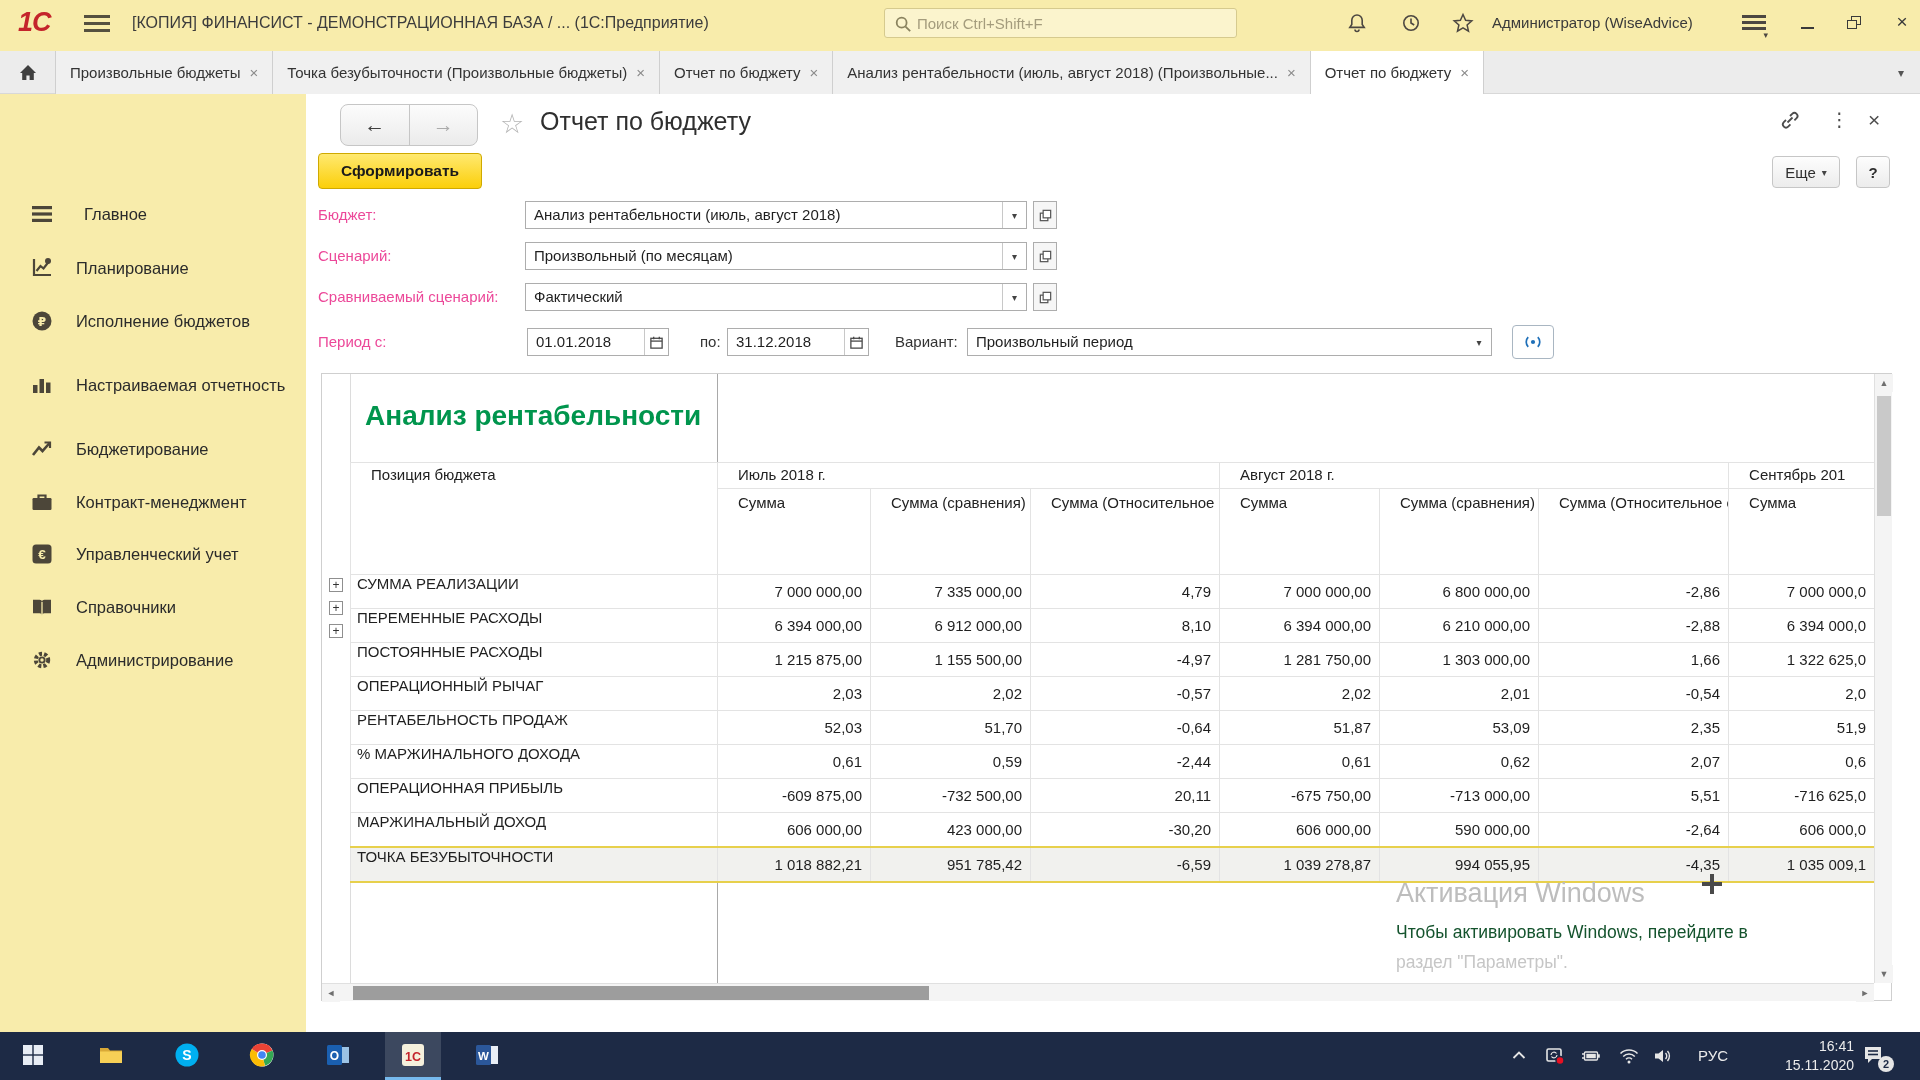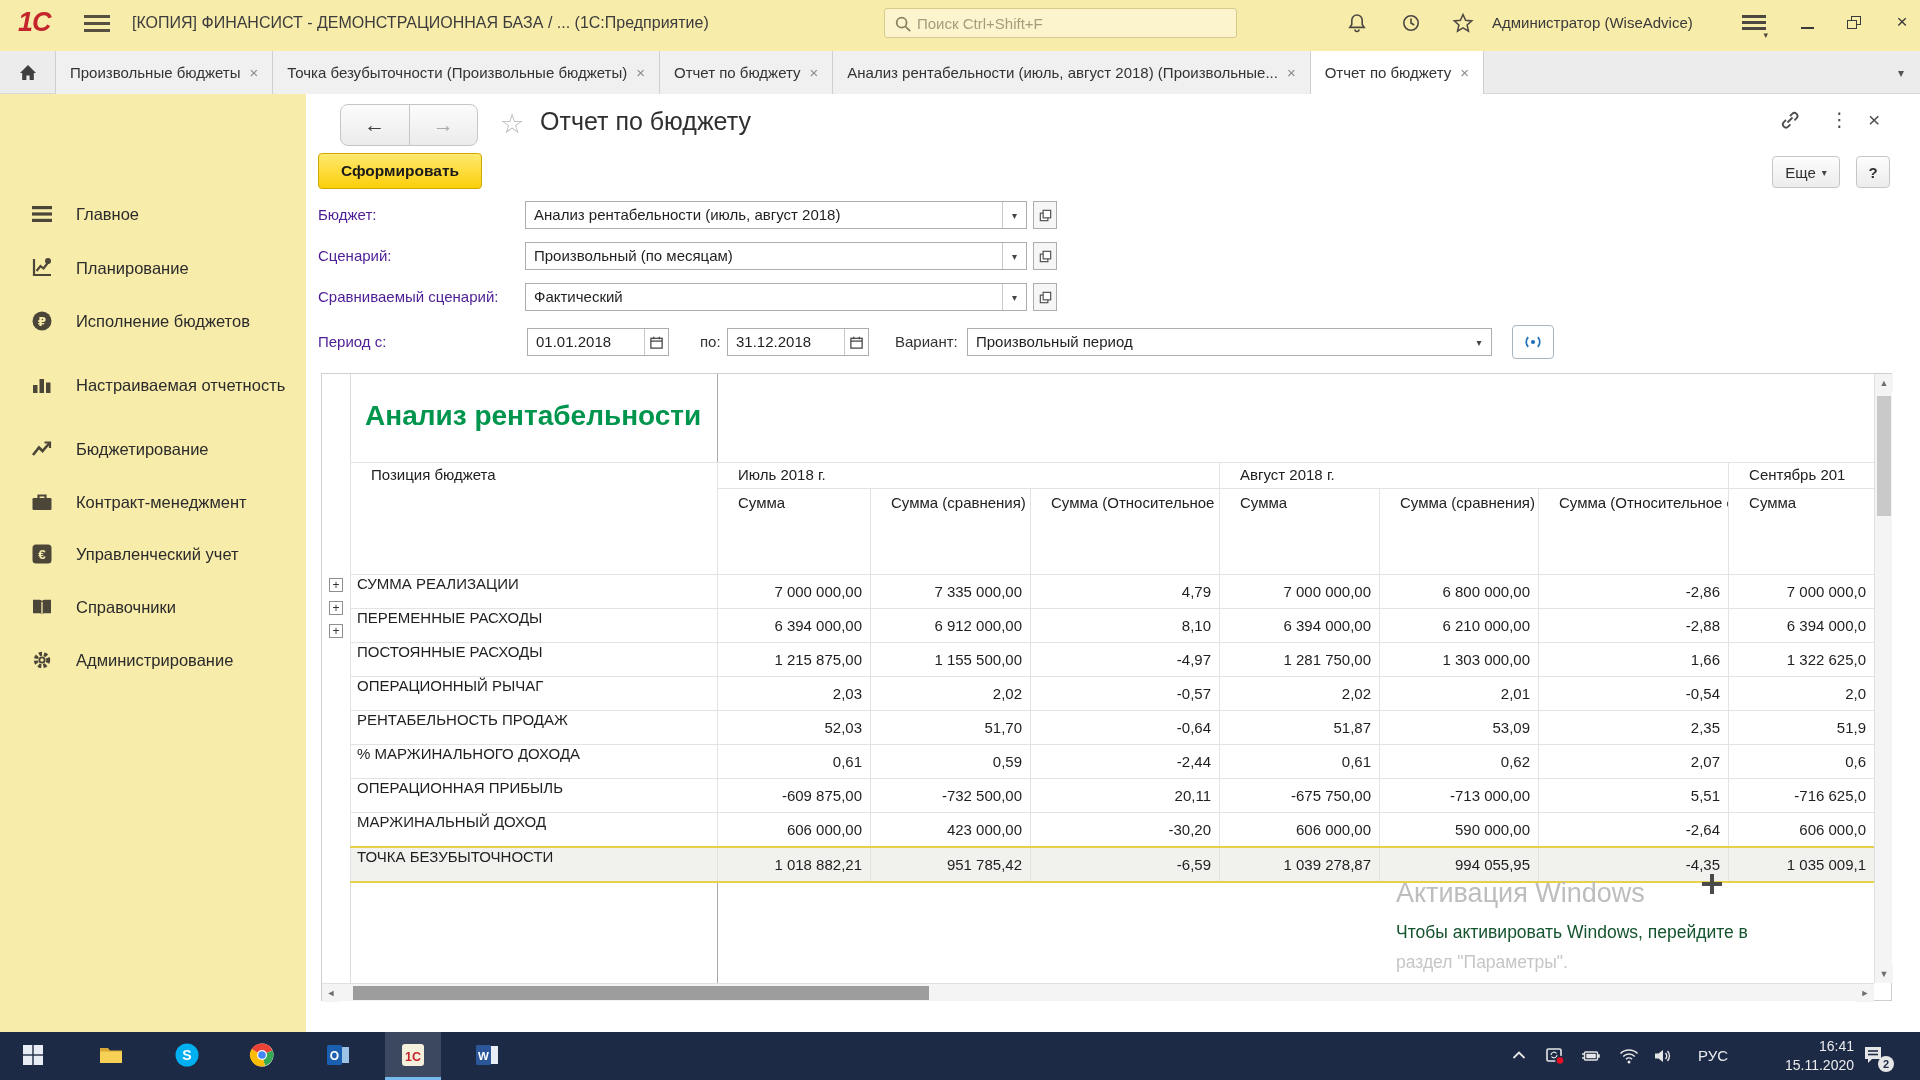--- a/index.html
+++ b/index.html
@@ -55,21 +55,21 @@
   .navgrp .half:last-child { color:#ababab; }
   .fav-star { left:194px; top:14px; font-size:27px; color:#b5b5b5; cursor:pointer; }
   .page-title { left:234px; top:13px; font-size:25px; color:#2f2f2f; white-space:nowrap; }
   .hdr-ico { top:14px; color:#4c4c4c; cursor:pointer; }
   .kebab { font-size:19px; } .hclose { font-size:21px; }
   .btn-generate { left:12px; top:59px; width:164px; height:36px; background:linear-gradient(#ffe970,#fbcf0a); border:1px solid #cfa900; border-radius:4px; font-weight:bold; font-size:15.5px; color:#1a1a1a; display:flex; align-items:center; justify-content:center; cursor:pointer; }
   .btn-more { left:1466px; top:62px; width:68px; height:32px; background:linear-gradient(#fdfdfd,#ececec); border:1px solid #c6c6c6; border-radius:4px; display:flex; align-items:center; justify-content:center; gap:6px; font-size:15px; cursor:pointer; }
   .btn-help { left:1550px; top:62px; width:34px; height:32px; background:linear-gradient(#fdfdfd,#ececec); border:1px solid #c6c6c6; border-radius:4px; display:flex; align-items:center; justify-content:center; font-weight:bold; cursor:pointer; }
   .caret { font-size:10px; color:#444; }
 
-  .fld-label { position:absolute; left:12px; height:28px; line-height:28px; color:#4c1d95; white-space:nowrap; }
+  .fld-label { position:absolute; left:12px; height:28px; line-height:28px; color:#ec4899; white-space:nowrap; }
   .fld-box { position:absolute; left:219px; width:502px; height:28px; border:1px solid #adadad; background:#fff; cursor:text; }
   .fld-text { position:absolute; left:8px; top:0; height:26px; line-height:26px; white-space:nowrap; color:#1f1f1f; }
   .fld-arrow { position:absolute; right:0; top:0; width:24px; height:26px; border-left:1px solid #c8c8c8; display:flex; align-items:center; justify-content:center; cursor:pointer; }
   .fld-open { position:absolute; left:727px; width:24px; height:28px; border:1px solid #adadad; background:#f6f6f6; display:flex; align-items:center; justify-content:center; cursor:pointer; }
   .date-box { position:absolute; width:142px; height:28px; border:1px solid #adadad; background:#fff; }
   .inline-lbl { position:absolute; height:28px; line-height:28px; color:#333; }
   .sig-btn { left:1206px; top:231px; width:42px; height:34px; border:1px solid #a9b6c2; border-radius:4px; background:#fff; display:flex; align-items:center; justify-content:center; cursor:pointer; }
 
   
   .viewport { left:15px; top:279px; width:1571px; height:628px; border:1px solid #cfcfcf; background:#fff; }
@@ -184,21 +184,21 @@
         </div>
         <div class="tab active">
           <span class="tab-label">Отчет по бюджету</span>
           <span class="tab-close">×</span>
         </div>
         <div class="tab-caret">▾</div>
       </div>
   </div>
 
   <div class="abs sidebar">
-      <div class="side-item" style="top: 100px; height: 40px;">
+      <div class="side-item" style="top: 100px; height: 40px; gap: 8px;">
         <span class="side-ico"><svg viewBox="0 0 24 24" width="24" height="24">
             <rect x="2" y="4" width="20" height="3.2" fill="#4c4639"></rect>
             <rect x="2" y="10.4" width="20" height="3.2" fill="#4c4639"></rect>
             <rect x="2" y="16.8" width="20" height="3.2" fill="#4c4639"></rect>
           </svg></span>
         <span class="side-label">Главное</span>
       </div>
       <div class="side-item" style="top: 154px; height: 40px;">
         <span class="side-ico"><svg viewBox="0 0 24 24" width="24" height="24">
             <path d="M4 3 v16 h17" fill="none" stroke="#4c4639" stroke-width="2.2"></path>

